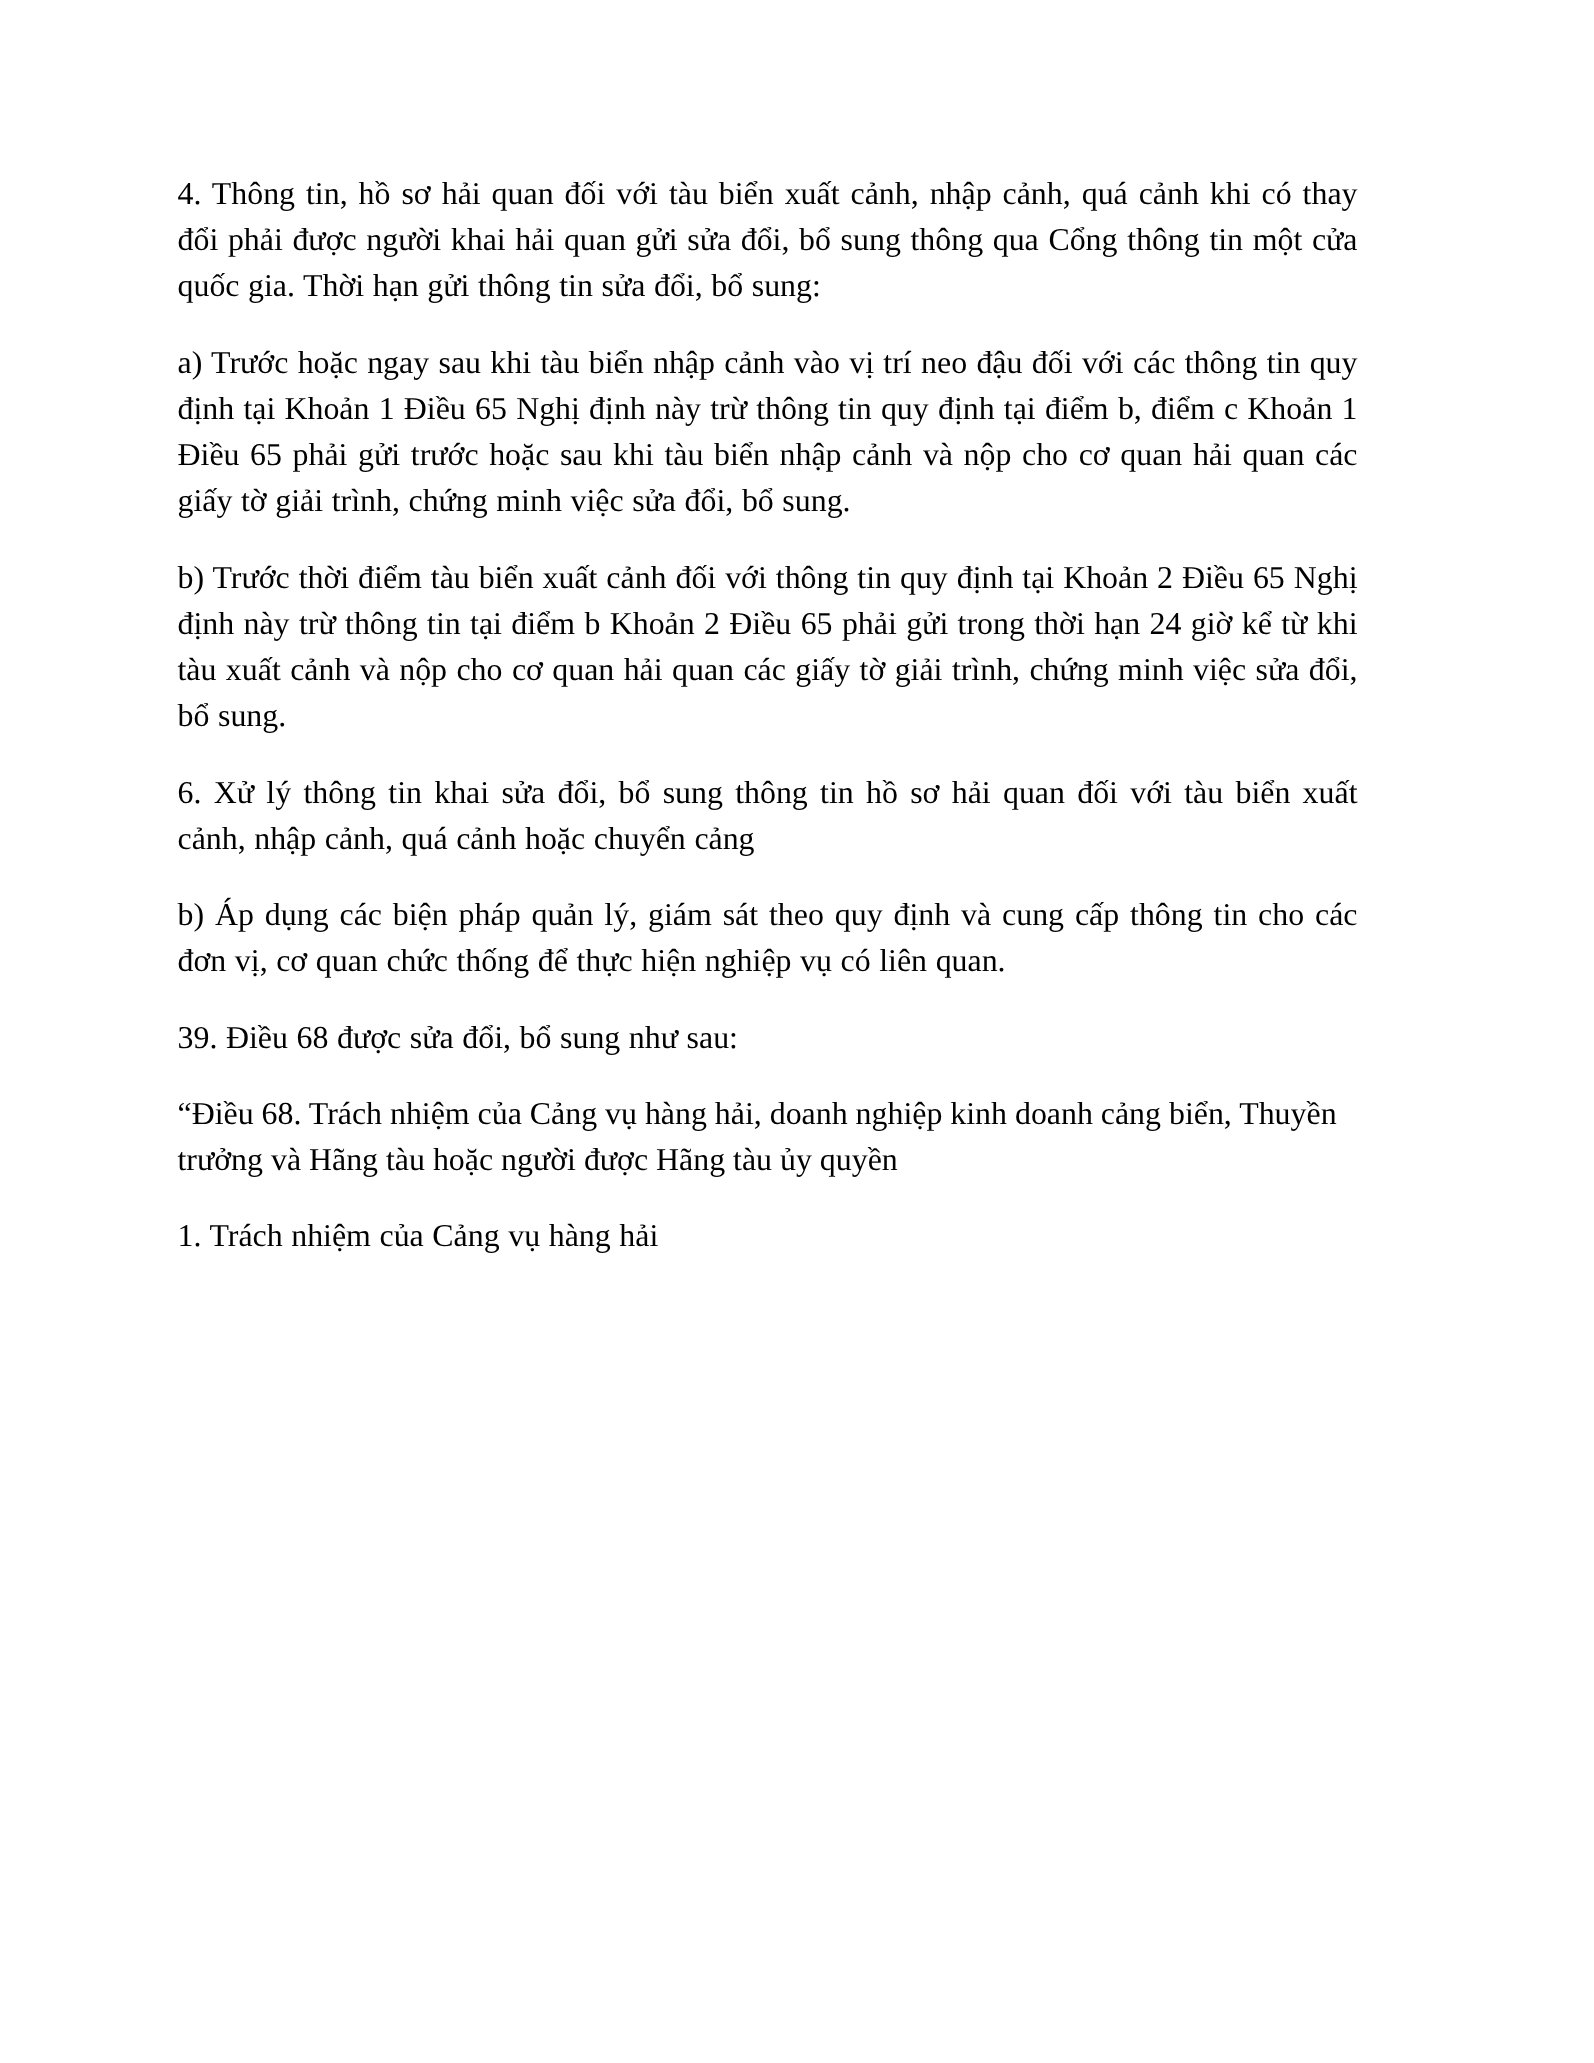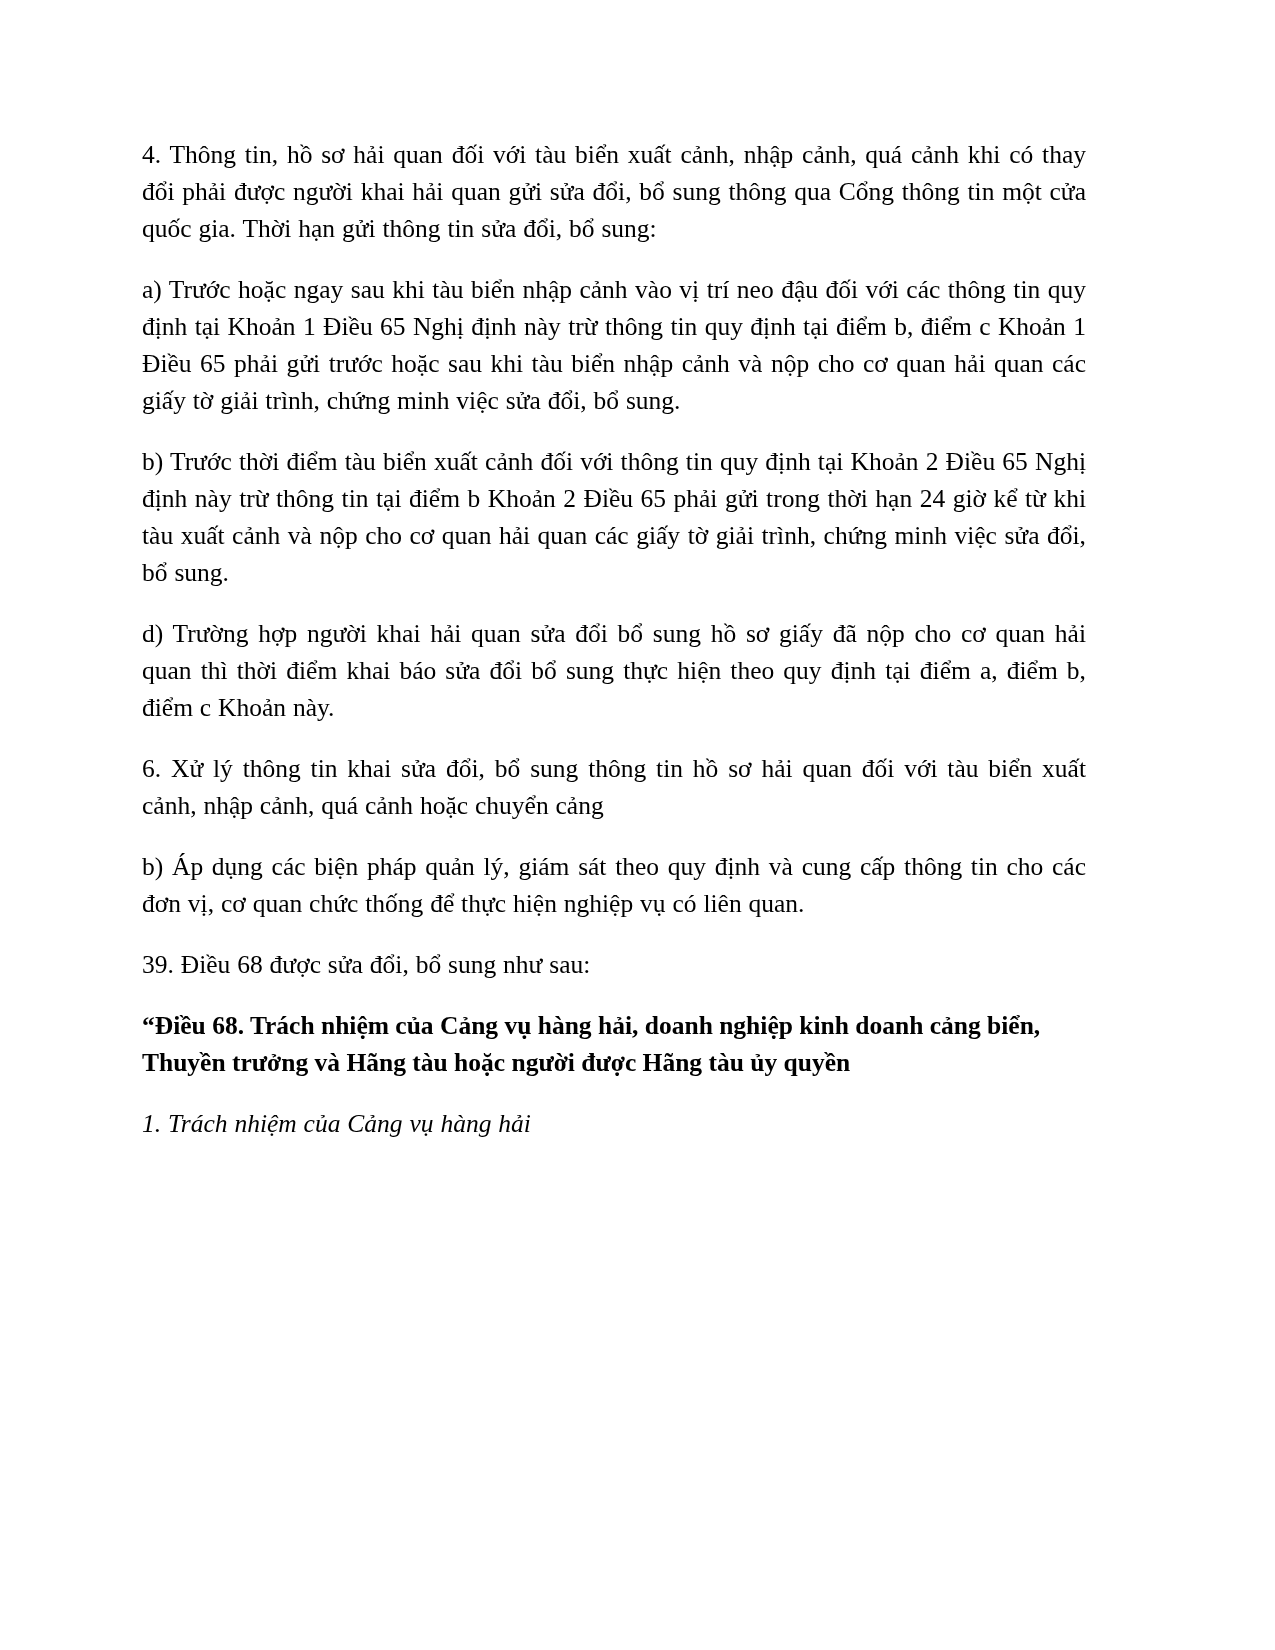--- a/index.html
+++ b/index.html
@@ -31,43 +31,41 @@
     text-justify: inter-word;
     -webkit-hyphens: none;
     hyphens: none;
     word-spacing: 0.02em;
   }
   p.heading {
     font-family: "Liberation Serif", "DejaVu Serif", serif;
     font-size: 25.5px;
     line-height: 37px;
     color: #000000;
-    font-weight: bold;
+    font-weight: normal;
     margin: 0 0 24px 0;
     text-align: left;
   }
   p.para.last {
     margin-bottom: 0;
-    font-style: italic;
   }
 </style>
 </head>
 <body>
 
 <div class="page">
   <div class="content">
 
     <p class="para">4. Thông tin, hồ sơ hải quan đối với tàu biển xuất cảnh, nhập cảnh, quá cảnh khi có thay đổi phải được người khai hải quan gửi sửa đổi, bổ sung thông qua Cổng thông tin một cửa quốc gia. Thời hạn gửi thông tin sửa đổi, bổ sung:</p>
 
     <p class="para">a) Trước hoặc ngay sau khi tàu biển nhập cảnh vào vị trí neo đậu đối với các thông tin quy định tại Khoản 1 Điều 65 Nghị định này trừ thông tin quy định tại điểm b, điểm c Khoản 1 Điều 65 phải gửi trước hoặc sau khi tàu biển nhập cảnh và nộp cho cơ quan hải quan các giấy tờ giải trình, chứng minh việc sửa đổi, bổ sung.</p>
 
     <p class="para">b) Trước thời điểm tàu biển xuất cảnh đối với thông tin quy định tại Khoản 2 Điều 65 Nghị định này trừ thông tin tại điểm b Khoản 2 Điều 65 phải gửi trong thời hạn 24 giờ kể từ khi tàu xuất cảnh và nộp cho cơ quan hải quan các giấy tờ giải trình, chứng minh việc sửa đổi, bổ sung.</p>
 
 
-    <p class="para">d) Trường hợp người khai hải quan sửa đổi bổ sung hồ sơ giấy đã nộp cho cơ quan hải quan thì thời điểm khai báo sửa đổi bổ sung thực hiện theo quy định tại điểm a, điểm b, điểm c Khoản này.</p>
 
     <p class="para">6. Xử lý thông tin khai sửa đổi, bổ sung thông tin hồ sơ hải quan đối với tàu biển xuất cảnh, nhập cảnh, quá cảnh hoặc chuyển cảng</p>
 
 
 
     <p class="para">b) Áp dụng các biện pháp quản lý, giám sát theo quy định và cung cấp thông tin cho các đơn vị, cơ quan chức thống để thực hiện nghiệp vụ có liên quan.</p>
 
 
     <p class="para">39. Điều 68 được sửa đổi, bổ sung như sau:</p>
 

